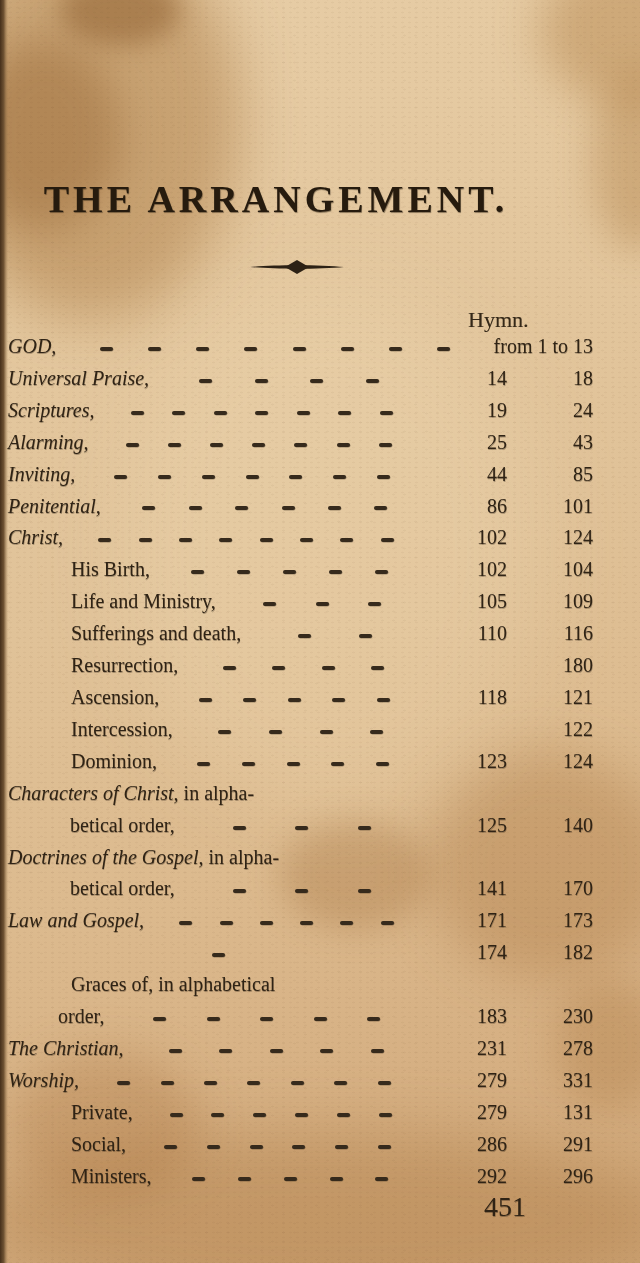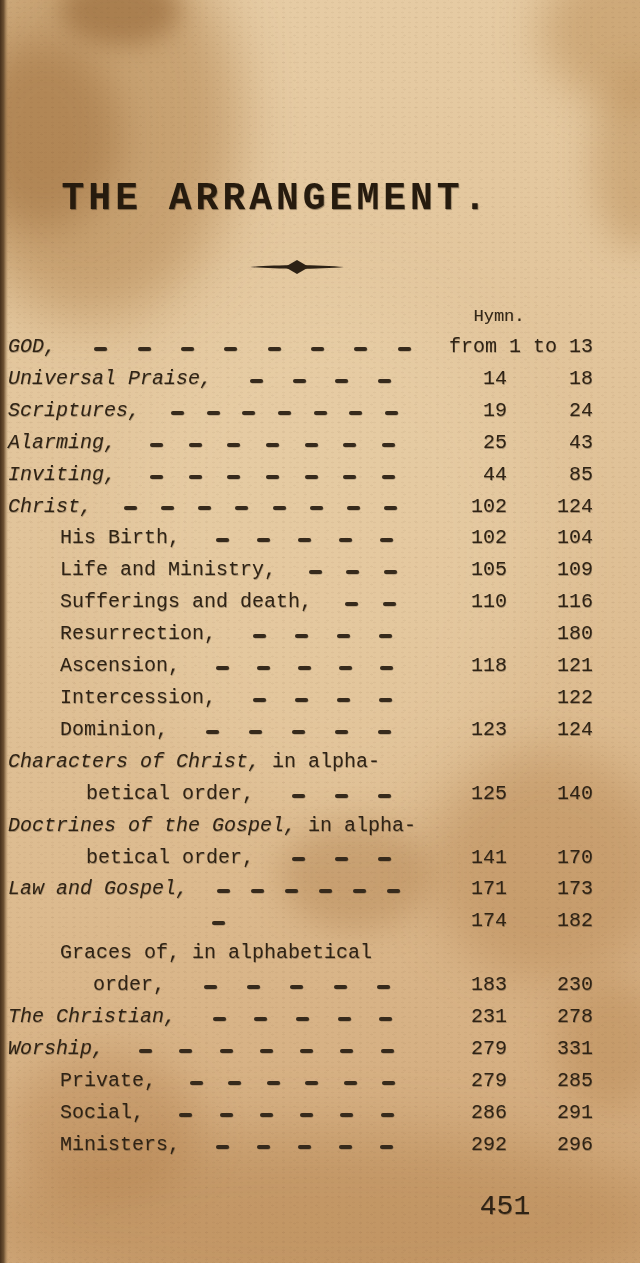--- a/index.html
+++ b/index.html
@@ -2,21 +2,21 @@
 <html><head>
 <meta charset="utf-8">
 <style>
   html,body{margin:0;padding:0;background:#7a6a52;}
   .page{
     position:relative;
     width:640px;height:1263px;
     margin:0 auto;
     overflow:hidden;
     background:linear-gradient(165deg,#e7cda6 0%,#e4c89f 22%,#e0c298 45%,#dcba8e 65%,#d6b083 82%,#cfa677 100%);
-    font-family:Liberation Mono, monospace;
+    font-family:Liberation Serif, serif;
     color:#2f2315;
   }
   
   .stain{position:absolute;border-radius:50%;pointer-events:none;z-index:1;}
   .s1{left:-60px;top:-80px;width:300px;height:400px;background:rgba(168,118,60,.48);filter:blur(28px);}
   .s2{left:-30px;top:40px;width:150px;height:190px;background:rgba(146,96,44,.40);filter:blur(20px);}
   .s3{left:60px;top:-25px;width:120px;height:70px;background:rgba(140,92,44,.50);filter:blur(12px);}
   .s4{left:540px;top:-45px;width:170px;height:150px;background:rgba(178,128,70,.45);filter:blur(22px);}
   .s5{left:592px;top:70px;width:90px;height:180px;background:rgba(172,120,62,.38);filter:blur(18px);}
   .s6{left:430px;top:750px;width:240px;height:230px;background:rgba(158,103,48,.30);filter:blur(26px);}
@@ -34,35 +34,35 @@
   
   .title{
     position:absolute;top:180px;left:0;width:100%;z-index:3;
     text-align:center;transform:translateX(-44px);
     font-weight:bold;font-size:38px;line-height:1;letter-spacing:4px;
     color:#261b0e;text-shadow:0.6px 0.8px 0.8px rgba(38,27,14,.45);
     white-space:nowrap;
   }
   .ornament{position:absolute;top:258px;left:249px;z-index:3;}
   .hymn-head{
-    position:absolute;top:307px;left:444px;width:110px;z-index:3;
-    font-size:17px;text-align:center;color:#342818;
+    position:absolute;top:307px;left:468px;width:110px;z-index:3;
+    font-size:22px;text-align:left;color:#342818;
     text-shadow:0.4px 0.4px 0.5px rgba(43,32,20,.35);
   }
   .toc{
     position:absolute;top:331px;left:8px;width:585px;z-index:3;
     font-size:20px;line-height:31.9px;
     text-shadow:0.4px 0.5px 0.6px rgba(43,32,20,.32);
   }
   .row{display:flex;}
   .label{white-space:pre;}
   .it{font-style:italic;}
-  .ind1 .label{padding-left:52px;}
-  .ind2 .label{padding-left:78px;}
-  .ind3 .label{padding-left:85px;}
+  .ind1 .label{padding-left:52px;margin-left:11px;}
+  .ind2 .label{padding-left:62px;}
+  .ind3 .label{padding-left:50px;}
   .leaders{flex:1 1 auto;display:flex;justify-content:space-evenly;align-items:center;
     padding:0 8px;position:relative;top:2px;min-width:0;}
   .dash{width:13px;height:4px;background:#362a1c;border-radius:2px;flex:0 0 auto;
     box-shadow:0.5px 0.5px 0.5px rgba(40,30,18,.4);}
   .n1{flex:0 0 78px;text-align:right;}
   .n2{flex:0 0 86px;text-align:right;}
   .range{flex:0 0 auto;white-space:pre;}
   .folio{
     position:absolute;top:1191px;left:460px;width:90px;z-index:3;
     font-size:28px;text-align:center;
@@ -161,20 +161,33 @@
           <span class="dash"></span>
           <span class="dash"></span>
           <span class="dash"></span>
           <span class="dash"></span>
           <span class="dash"></span>
         </span>
         <span class="n1">44</span>
         <span class="n2">85</span>
       </div>
       <div class="row ind0">
+        <span class="label"><span class="it">Penitential,</span></span>
+        <span class="leaders">
+          <span class="dash"></span>
+          <span class="dash"></span>
+          <span class="dash"></span>
+          <span class="dash"></span>
+          <span class="dash"></span>
+          <span class="dash"></span>
+        </span>
+        <span class="n1">86</span>
+        <span class="n2">101</span>
+      </div>
+      <div class="row ind0">
         <span class="label"><span class="it">Christ,</span></span>
         <span class="leaders">
           <span class="dash"></span>
           <span class="dash"></span>
           <span class="dash"></span>
           <span class="dash"></span>
           <span class="dash"></span>
           <span class="dash"></span>
           <span class="dash"></span>
           <span class="dash"></span>
@@ -350,21 +363,21 @@
         <span class="label"><span class="ro">Private,</span></span>
         <span class="leaders">
           <span class="dash"></span>
           <span class="dash"></span>
           <span class="dash"></span>
           <span class="dash"></span>
           <span class="dash"></span>
           <span class="dash"></span>
         </span>
         <span class="n1">279</span>
-        <span class="n2">285</span>
+        <span class="n2">131</span>
       </div>
       <div class="row ind1">
         <span class="label"><span class="ro">Social,</span></span>
         <span class="leaders">
           <span class="dash"></span>
           <span class="dash"></span>
           <span class="dash"></span>
           <span class="dash"></span>
           <span class="dash"></span>
           <span class="dash"></span>

